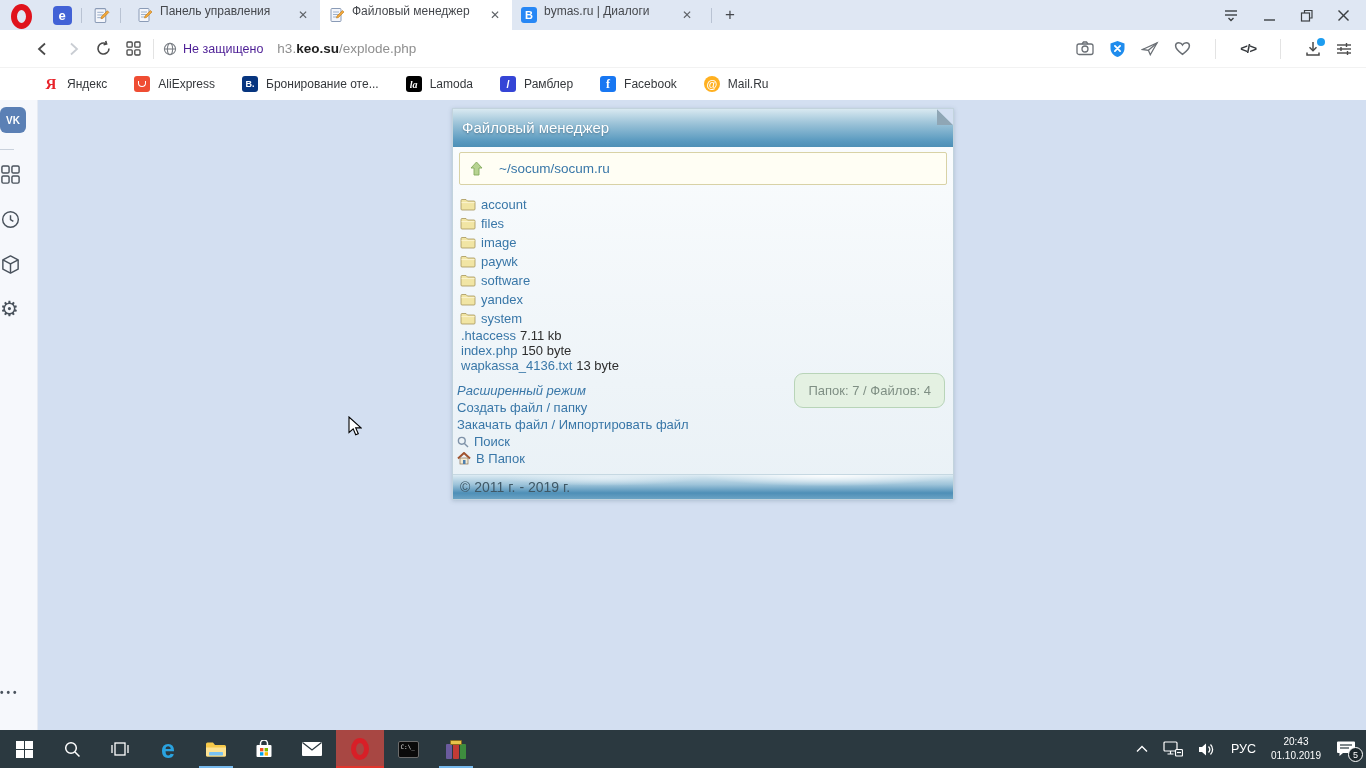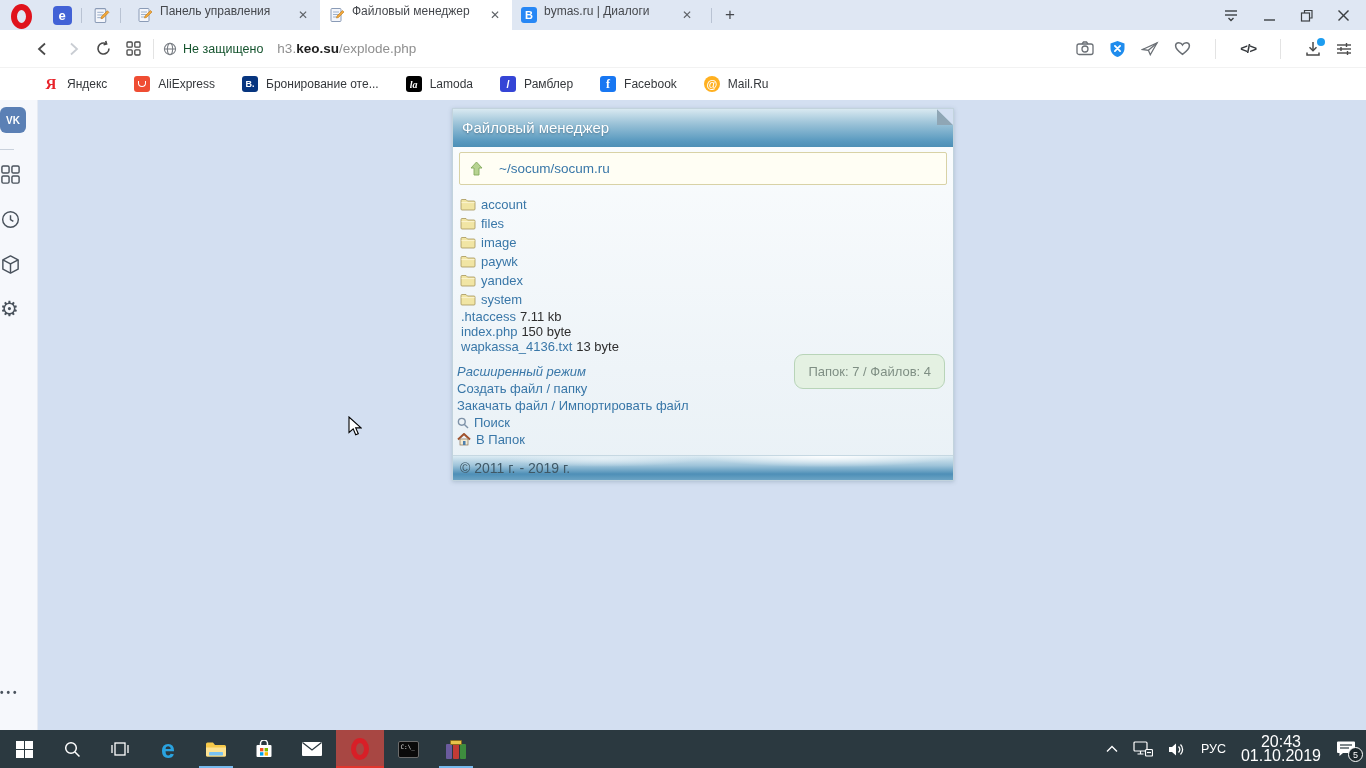--- a/index.html
+++ b/index.html
@@ -20,21 +20,21 @@
 .tab .close { color:#5f6368; font-size:12px; line-height:12px; padding:1px 3px; }
 .b-tile { width:16px; height:16px; border-radius:3px; background:#2787f5; color:#fff; font-weight:bold; font-size:11px; display:flex; align-items:center; justify-content:center; }
 .newtab { font-size:17px; color:#45484d; margin-left:6px; }
 .win-controls { margin-left:auto; display:flex; align-items:center; gap:24px; padding-right:16px; color:#3c4043; }
 
 
 .addressbar { position:absolute; top:30px; left:0; width:1366px; height:38px; background:#fff; display:flex; align-items:center; border-bottom:1px solid #f2f2f2; }
 .nav-btn { display:flex; align-items:center; justify-content:center; width:22px; margin-left:8px; }
 .nav-btn:first-child { margin-left:32px; }
 .addr-sep { width:1px; height:20px; background:#e3e3e3; margin:0 9px; }
-.security-chip { display:flex; align-items:center; gap:6px; font-size:12.5px; color:#14532d; }
+.security-chip { display:flex; align-items:center; gap:6px; font-size:12.5px; color:#4c1d95; }
 .url { margin-left:14px; font-size:13.5px; color:#8f8f8f; }
 .url b { color:#1e1e1e; font-weight:700; }
 .addr-right { margin-left:auto; display:flex; align-items:center; gap:15px; padding-right:14px; }
 .dl-wrap { position:relative; display:flex; }
 .dl-dot { position:absolute; top:-3px; right:-4px; width:8px; height:8px; border-radius:50%; background:#1d9df0; }
 .code-glyph { font-size:13px; font-weight:bold; color:#34383c; letter-spacing:-1px; }
 
 
 .bookmarksbar { position:absolute; top:68px; left:0; width:1366px; height:32px; background:#fff; display:flex; align-items:center; padding-left:43px; gap:27px; }
 .bm { display:flex; align-items:center; gap:8px; font-size:12px; color:#35383c; }
@@ -92,21 +92,21 @@
 .tb-cell.opera-active::after { content:''; position:absolute; bottom:0; left:0; right:0; height:2px; background:#e0362e; }
 .edge-e { font-size:25px; font-weight:bold; color:#2aa3e0; line-height:25px; }
 .opera-tb { width:18px; height:22px; border:5px solid #d81f27; border-radius:50%; }
 .cmd-icon { width:21px; height:17px; background:#0a0a0a; border:1px solid #6b6b6b; border-radius:2px; color:#ddd; font-family:"DejaVu Sans Mono",monospace; font-size:6px; line-height:7px; padding:1px 2px; }
 .rar-icon { position:relative; width:21px; height:19px; display:flex; gap:1px; align-items:flex-end; }
 .book { width:6px; height:15px; border-radius:1px; }
 .b1 { background:#6b5b9e; } .b2 { background:#c23b35; } .b3 { background:#3e8c3e; }
 .clamp { position:absolute; top:0; left:4px; width:12px; height:5px; background:#e7c44a; border:1px solid #8a6d1f; border-radius:1px; }
 .tray { margin-left:auto; display:flex; align-items:center; gap:15px; padding-right:10px; }
 .tray-lang { font-size:12.5px; }
-.tray-clock { text-align:center; font-size:16px; line-height:14.5px; }
+.tray-clock { text-align:center; font-size:10px; line-height:14.5px; }
 .notif { position:relative; display:flex; }
 .notif-badge { position:absolute; right:-7px; bottom:-4px; width:15px; height:15px; border-radius:50%; background:#1c272c; border:1.5px solid #fff; color:#fff; font-size:9px; display:flex; align-items:center; justify-content:center; }
 svg { display:block; }
 </style>
 </head>
 <body>
 
 <div id="screen">
 
   <div class="tabbar">
@@ -358,20 +358,27 @@
               <path d="M1.5 4.6 H14.5" stroke="#fbf3cf" stroke-width="1"></path>
             </svg>
             <a class="link">image</a>
           </div>
           <div class="folder-row">
             <svg width="16" height="13" viewBox="0 0 16 13">
               <path d="M1 2.5 Q1 1.5 2 1.5 H6 L7.5 3 H14 Q15 3 15 4 V11 Q15 12 14 12 H2 Q1 12 1 11 Z" fill="#f1e5a4" stroke="#a6965a" stroke-width="0.8"></path>
               <path d="M1.5 4.6 H14.5" stroke="#fbf3cf" stroke-width="1"></path>
             </svg>
             <a class="link">paywk</a>
+          </div>
+          <div class="folder-row">
+            <svg width="16" height="13" viewBox="0 0 16 13">
+              <path d="M1 2.5 Q1 1.5 2 1.5 H6 L7.5 3 H14 Q15 3 15 4 V11 Q15 12 14 12 H2 Q1 12 1 11 Z" fill="#f1e5a4" stroke="#a6965a" stroke-width="0.8"></path>
+              <path d="M1.5 4.6 H14.5" stroke="#fbf3cf" stroke-width="1"></path>
+            </svg>
+            <a class="link">software</a>
           </div>
           <div class="folder-row">
             <svg width="16" height="13" viewBox="0 0 16 13">
               <path d="M1 2.5 Q1 1.5 2 1.5 H6 L7.5 3 H14 Q15 3 15 4 V11 Q15 12 14 12 H2 Q1 12 1 11 Z" fill="#f1e5a4" stroke="#a6965a" stroke-width="0.8"></path>
               <path d="M1.5 4.6 H14.5" stroke="#fbf3cf" stroke-width="1"></path>
             </svg>
             <a class="link">yandex</a>
           </div>
           <div class="folder-row">
             <svg width="16" height="13" viewBox="0 0 16 13">

